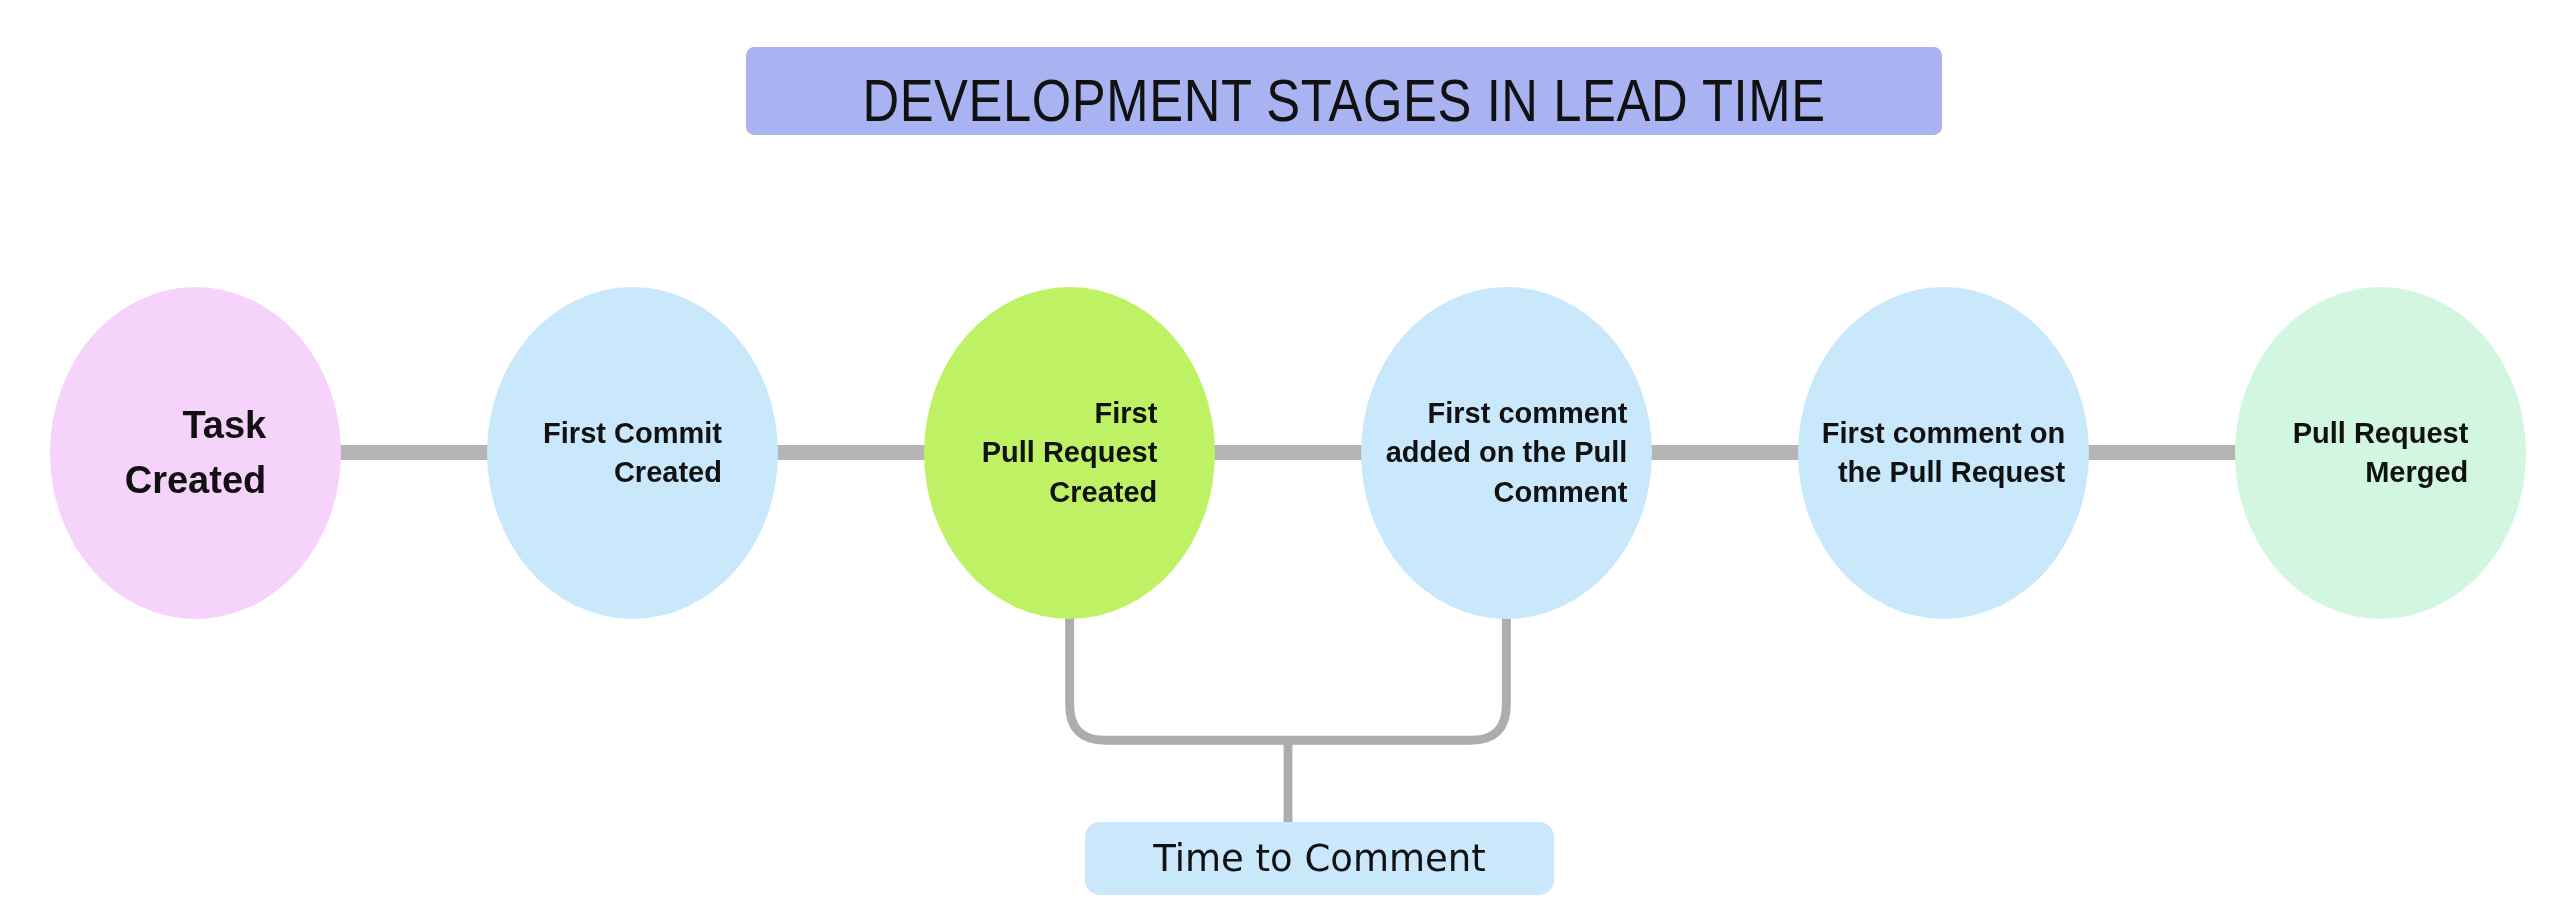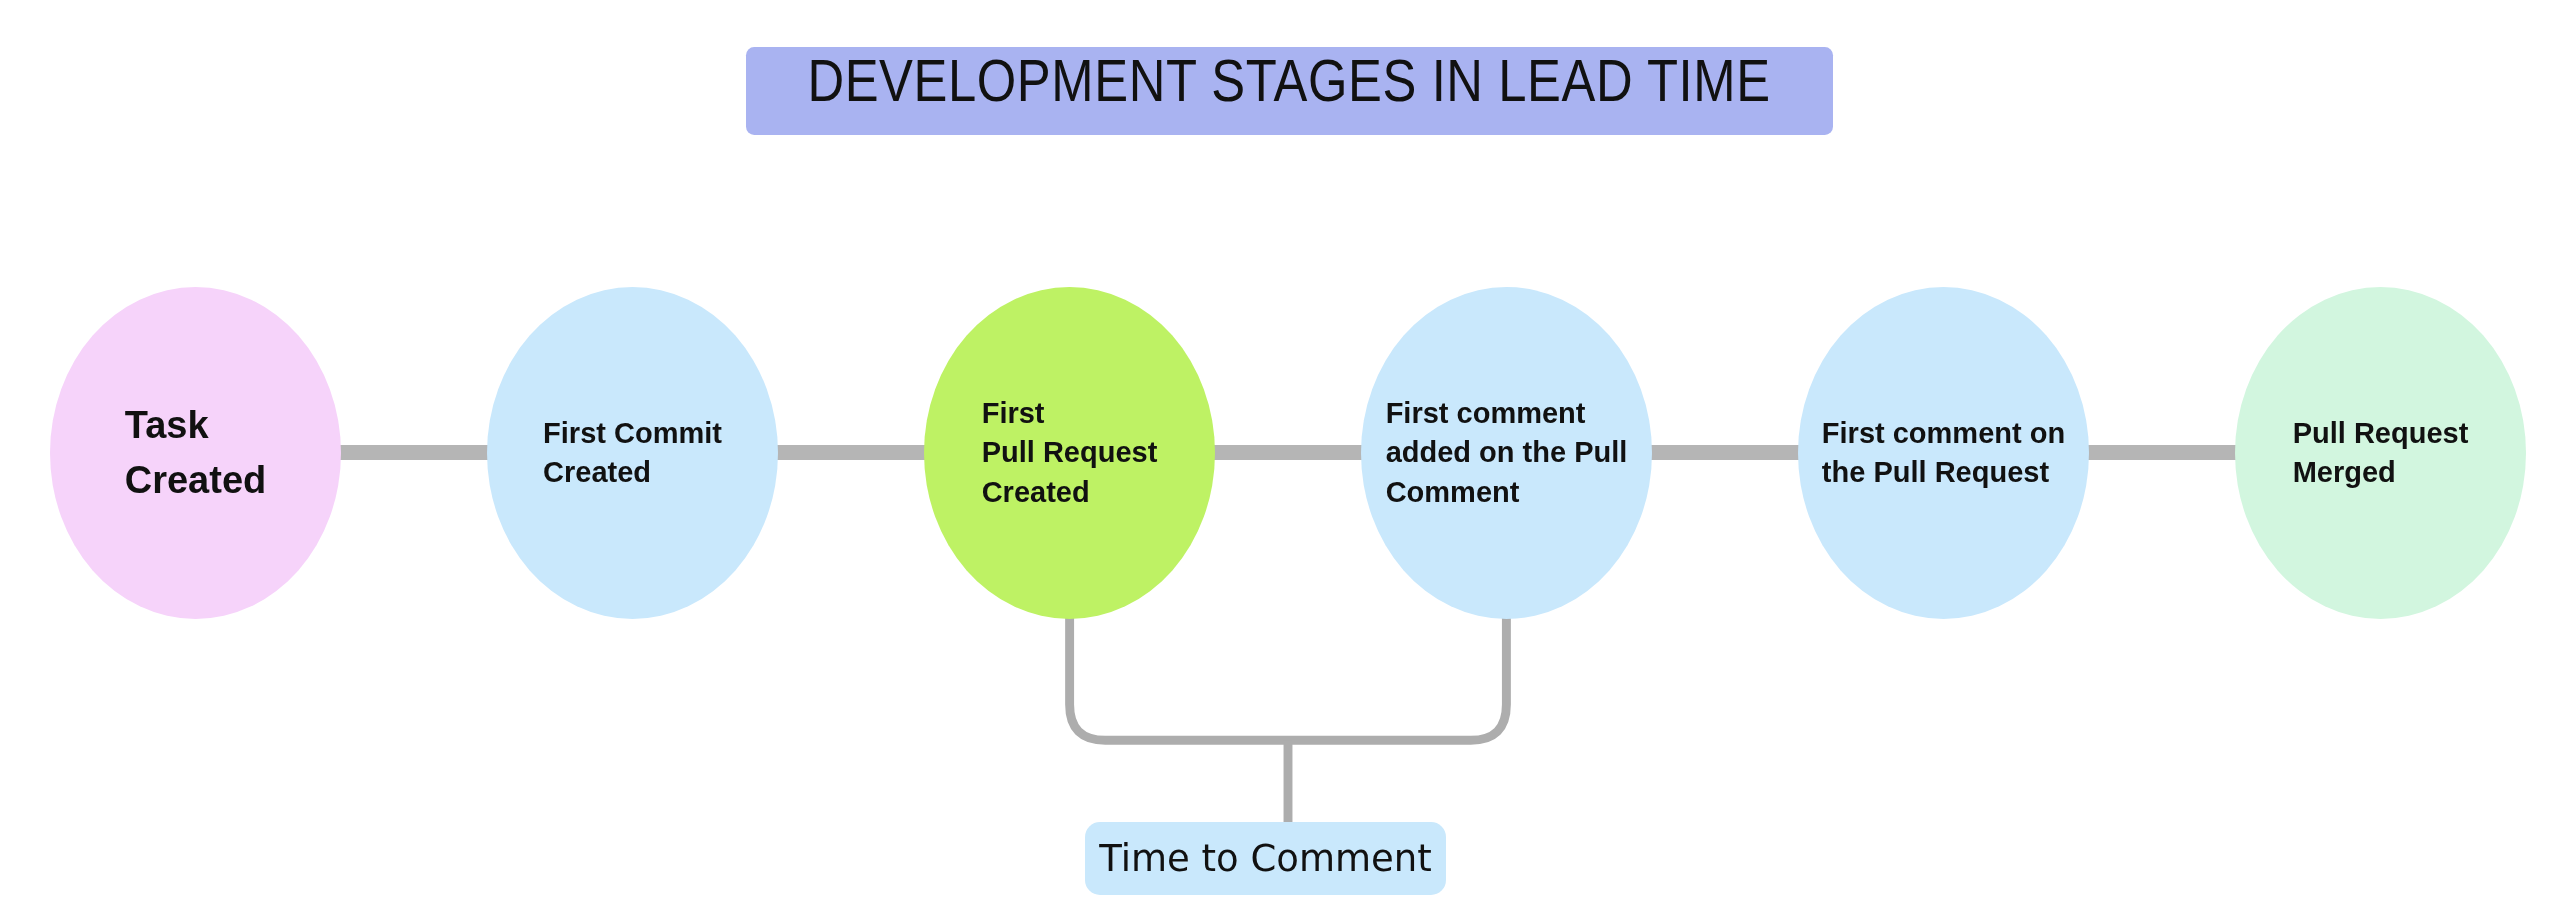--- a/index.html
+++ b/index.html
@@ -13,25 +13,25 @@
     width: 2576px;
     height: 923px;
     background: #ffffff;
     overflow: hidden;
   }
   
   .title-box {
     position: absolute;
     left: 746px;
     top: 47px;
-    width: 1087px;
+    width: 1196px;
     height: 88px;
     border-radius: 8.2px;
     display: flex;
-    align-items: flex-start;
+    align-items: flex-end;
     justify-content: center;
     z-index: 4;
   }
   .title-text {
     display: inline-block;
     font-size: 59px;
     font-weight: 500;
     color: #111111;
     letter-spacing: 0.7px;
     white-space: nowrap;
@@ -60,21 +60,21 @@
   
   .stage {
     position: absolute;
     top: 287px;
     width: 291px;
     height: 332px;
     border-radius: 50%;
     display: flex;
     align-items: center;
     justify-content: center;
-    text-align: left;
+    text-align: right;
     z-index: 2;
   }
   .stage .label {
     font-size: 29px;
     font-weight: 700;
     line-height: 1.35;
     color: #111111;
     white-space: pre-line;
     padding: 0 13.7px;
   }
@@ -86,21 +86,21 @@
   .s1 { left: 487px;  }
   .s2 { left: 924px; }
   .s3 { left: 1361px; }
   .s4 { left: 1798px; }
   .s5 { left: 2235px; }
   
   .comment-box {
     position: absolute;
     left: 1085px;
     top: 822px;
-    width: 361px;
+    width: 469px;
     height: 73px;
     border-radius: 15px;
     display: flex;
     align-items: center;
     justify-content: center;
     z-index: 3;
   }
   .comment-box .label {
     font-family: cursive, "DejaVu Sans", sans-serif;
     font-size: 37px;

